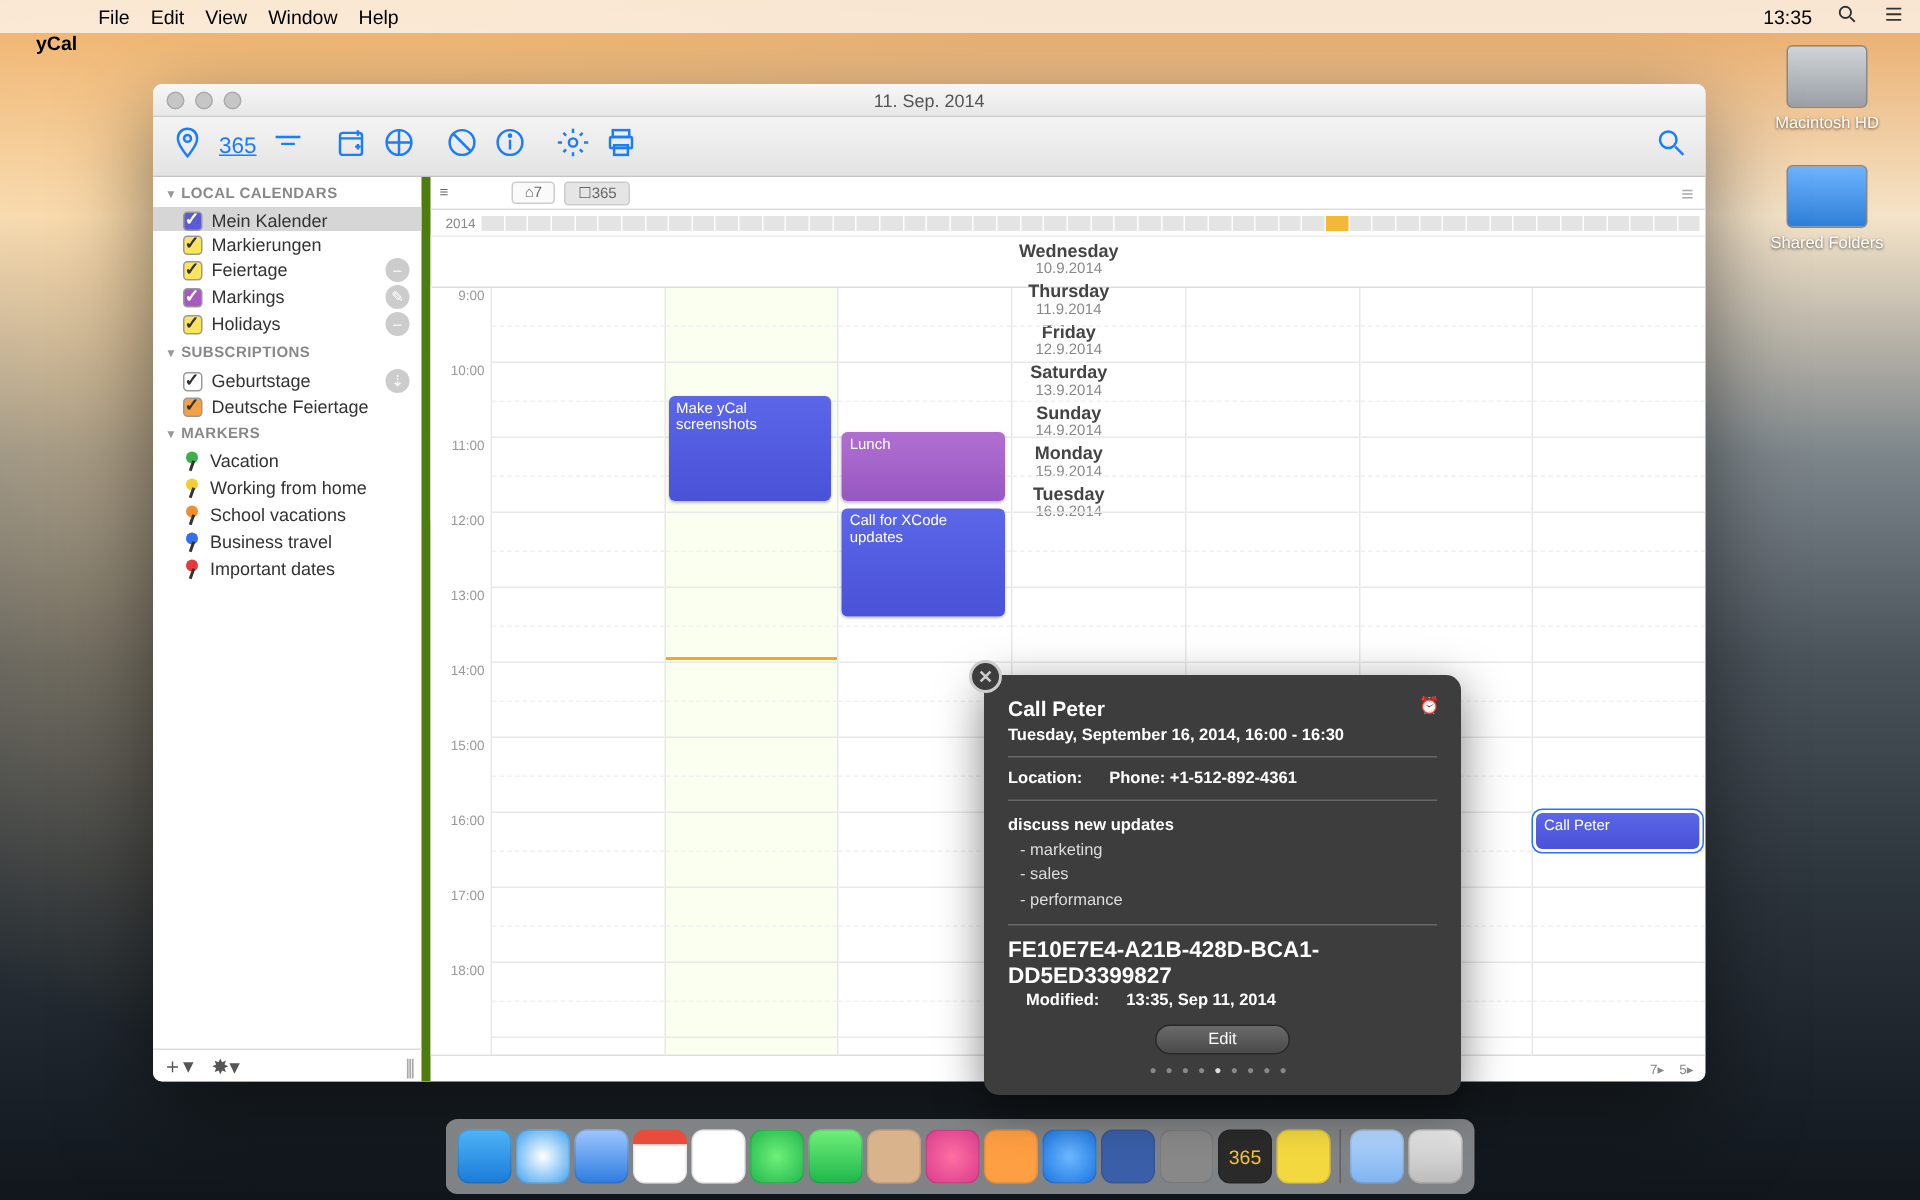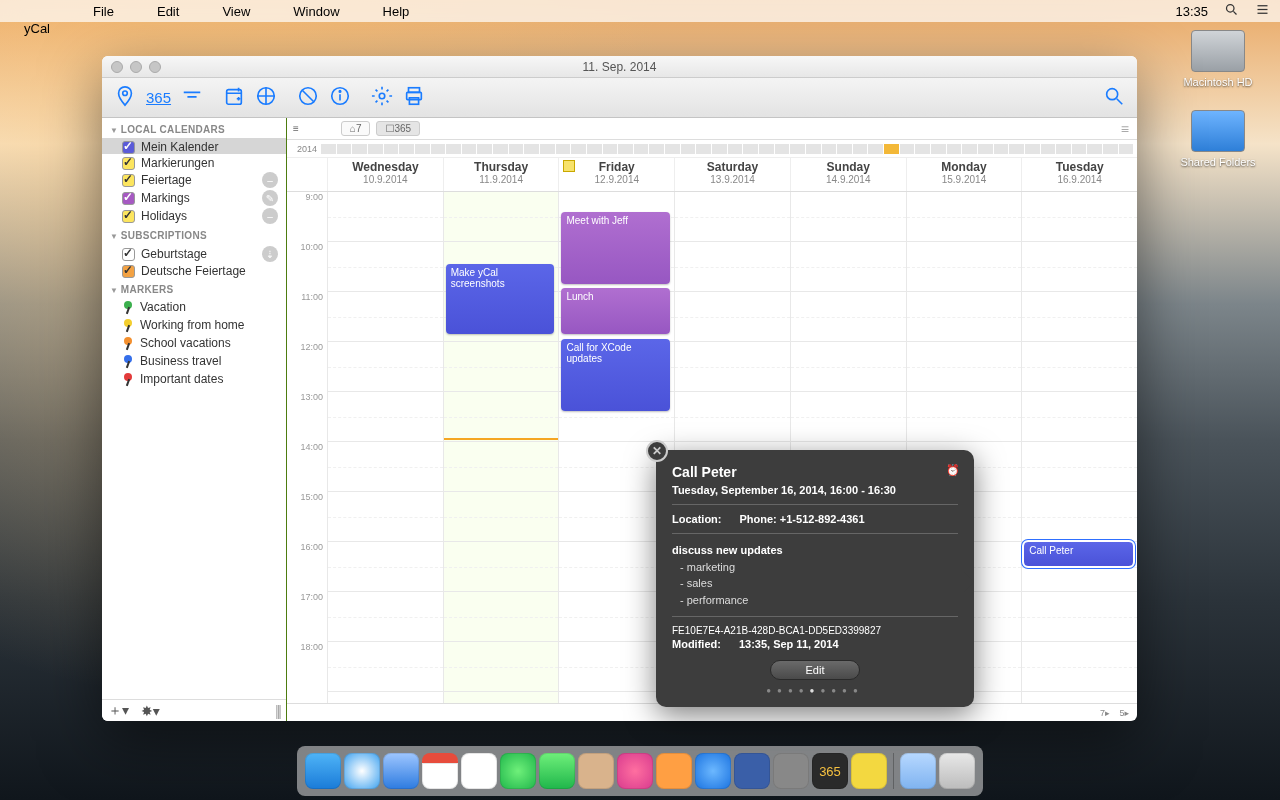--- a/index.html
+++ b/index.html
@@ -1,22 +1,22 @@
 <!DOCTYPE html>
 <html><head>
 <meta charset="utf-8">
 <style>
 * { margin:0; padding:0; box-sizing:border-box; font-family: -apple-system, "Helvetica Neue", Arial, sans-serif; }
 body { width:1280px; height:800px; overflow:hidden; background:linear-gradient(180deg,#f3c07a 0%,#f6ddb7 20%,#8b9497 40%,#3e4549 70%,#1b2126 100%); position:relative; }
 .bg-photo { position:absolute; inset:0; background:radial-gradient(circle at 15% 25%,rgba(255,200,120,.5),transparent 40%), linear-gradient(180deg,#e9a864 0%,#f5e3c8 18%,#7c858a 38%,#4a535a 55%,#2b333a 75%,#10161c 100%); }
 
 .menubar { position:absolute; top:0; left:0; right:0; height:22px; background:rgba(255,255,255,.7); backdrop-filter:blur(10px); display:flex; align-items:center; font-size:13px; padding:0 10px; z-index:100; }
 .menubar .apple { font-size:14px; margin-right:14px; }
-.menubar .appname { font-weight:400; margin-right:14px;margin-top:34px; }
-.menubar .mitem { margin-right:14px;margin-left:29px; }
+.menubar .appname { font-weight:700; margin-right:14px;margin-top:34px; }
+.menubar .mitem { margin-right:14px; }
 .menubar .spacer { flex:1; }
 .menubar .right { display:flex; align-items:center; gap:16px; }
 .menubar svg { width:15px; height:15px; }
 
 .desk-icon { position:absolute; right:22px; width:80px; text-align:center; color:#fff; font-size:11px; text-shadow:0 1px 2px rgba(0,0,0,.7);}
 .desk-icon .ic { width:54px; height:42px; margin:0 auto 4px; background:linear-gradient(#d0d4d8,#9aa0a6); border-radius:4px; border:1px solid #888; position:relative;}
 .desk-icon.hd { top:30px; }
 .desk-icon.sf { top:110px; }
 .desk-icon.sf .ic { background:linear-gradient(#6eb4ff,#2e7fd8); }
 
@@ -26,21 +26,21 @@
 .traffic span { width:12px; height:12px; border-radius:50%; background:#c6c6c6; border:1px solid #aaa;}
 .titlebar .title { position:absolute; left:0; right:0; text-align:center; color:#555; }
 .toolbar { height:40px; background:linear-gradient(#f4f4f4,#e3e3e3); border-bottom:1px solid #c4c4c4; display:flex; align-items:center; padding:0 12px; gap:20px; }
 .toolbar .grp { display:flex; align-items:center; gap:10px; }
 .toolbar .tbtn svg { width:22px; height:22px; stroke:#1a7cff; fill:none; stroke-width:1.8; }
 .toolbar .t365 { color:#1a7cff; font-size:15px; text-decoration:underline; }
 .toolbar .spc { flex:1; }
 
 .body { flex:1; display:flex; min-height:0; }
 
-.sidebar { width:185px; background:#fff; border-right:1px solid #4d7c0f; font-size:12px; color:#333; display:flex; flex-direction:column;}
+.sidebar { width:185px; background:#fff; border-right:6px solid #4d7c0f; font-size:12px; color:#333; display:flex; flex-direction:column;}
 .sidebar .inner { flex:1; overflow:auto; }
 .sect-h { font-size:10px; font-weight:700; color:#888; padding:6px 8px 3px; letter-spacing:.3px;}
 .sect-h::before{content:"▼ "; font-size:8px; color:#999;}
 .sb-row { display:flex; align-items:center; padding:2px 8px 0 20px; gap:6px; position:relative;}
 .sb-row.sel { background:#d6d6d6; }
 .sb-row .chk { width:13px; height:13px; border-radius:3px; background:#fff; border:1px solid #999; position:relative;}
 .sb-row .chk::after{content:"✓"; position:absolute; top:-3px; left:0; font-size:12px; font-weight:700;}
 .sb-row .chk.blue{background:#5b5bd8;color:#fff;}
 .sb-row .chk.yel{background:#fce55e;}
 .sb-row .chk.pur{background:#a659c2;color:#fff;}
@@ -61,21 +61,21 @@
 
 .main{flex:1;display:flex;flex-direction:column;min-width:0;}
 .viewbar{height:22px;border-bottom:1px solid #ddd;display:flex;align-items:center;font-size:10px;color:#666;padding-left:6px;gap:6px;}
 .viewbar .seg{border:1px solid #ccc;padding:1px 8px;border-radius:3px;background:#fafafa;}
 .viewbar .seg.act{background:#e5e5e5;}
 .viewbar .end{margin-left:auto;padding-right:8px;font-size:14px;color:#aaa;}
 .yearbar{height:18px;display:flex;align-items:center;font-size:9px;color:#888;padding-left:10px; border-bottom:1px solid #eee; position:relative;}
 .yearbar .blocks{flex:1; height:10px; display:flex; gap:1px; padding:0 4px;}
 .yearbar .blocks span{flex:1;background:#e4e4e4;}
 .yearbar .blocks span.today{background:#f3b838;}
-.dayhead{height:34px;display:flex;border-bottom:1px solid #ddd;}
+.dayhead{height:34px;display:flex;border-bottom:1px solid #ddd;flex-direction:column;}
 .dayhead .tgut{width:40px;}
 .dayhead .dc{flex:1;text-align:center;border-left:1px solid #eee;padding-top:2px;position:relative;}
 .dayhead .dc .dn{font-size:12px;font-weight:700;color:#444;}
 .dayhead .dc .dd{font-size:10px;color:#888;}
 .dayhead .dc .note{position:absolute;left:4px;top:2px;width:12px;height:12px;background:#f7e26b;border:1px solid #c9a800;}
 .grid{flex:1;display:flex;overflow:hidden;position:relative;}
 .tgut{width:40px;background:#fff;font-size:9px;color:#999;text-align:right;padding-right:4px;}
 .tgut div{height:50px;border-bottom:1px solid transparent;padding-top:0;}
 .cols{flex:1;display:flex;position:relative;}
 .col{flex:1;border-left:1px solid #e8e8e8;position:relative;}
@@ -92,21 +92,21 @@
 .popover{position:absolute;left:656px;top:450px;width:318px;background:#3d3d3d;border-radius:10px;color:#ddd;font-size:11px;padding:14px 16px 12px;z-index:50;box-shadow:0 8px 30px rgba(0,0,0,.5);}
 .popover::after{content:"";position:absolute;right:-10px;top:122px;border:10px solid transparent;border-left-color:#3d3d3d;}
 .popover .close{position:absolute;left:-10px;top:-10px;width:22px;height:22px;border-radius:50%;background:#3d3d3d;border:2px solid #ccc;color:#ccc;display:flex;align-items:center;justify-content:center;font-size:12px;font-weight:700;}
 .popover h3{font-size:14px;font-weight:700;color:#fff;margin-bottom:4px;}
 .popover .alarm{position:absolute;right:14px;top:14px;color:#ccc;}
 .popover .dt{font-weight:700;color:#fff;margin-bottom:8px;}
 .popover hr{border:none;border-top:1px solid #666;margin:8px 0;}
 .popover .row{display:flex;gap:18px;}
 .popover .lbl{font-weight:700;color:#fff;}
 .popover .notes{margin:8px 0;line-height:1.5;}
-.popover .uid{font-weight:400;color:#fff;font-size:10px;}
+.popover .uid{font-weight:700;color:#fff;font-size:15px;}
 .popover .editbtn{display:block;margin:10px auto 4px;width:90px;height:20px;border-radius:10px;background:linear-gradient(#6a6a6a,#4a4a4a);border:1px solid #2a2a2a;color:#fff;font-size:11px;}
 .popover .dots{text-align:center;margin-top:6px;color:#888;letter-spacing:6px;font-size:8px;}
 .popover .dots .on{color:#ddd;}
 
 .dock{position:absolute;left:50%;bottom:4px;transform:translateX(-50%);height:50px;background:rgba(220,220,220,.55);border-radius:8px;padding:4px 8px;display:flex;align-items:center;gap:3px;backdrop-filter:blur(6px);}
 .dock .ditem{width:36px;height:36px;border-radius:8px;box-shadow:inset 0 0 0 1px rgba(0,0,0,.1);}
 .dock .sep{width:1px;height:36px;background:rgba(0,0,0,.25);margin:0 3px;}
 </style>
 </head>
 <body>
@@ -417,21 +417,20 @@
               <div class="hr"></div>
               <div class="hr"></div>
               <div class="hr"></div>
               <div class="hr"></div>
               <div class="hr"></div>
               <div class="hr"></div>
               <div class="hr"></div>
               <div class="hr"></div>
               <div class="hr"></div>
               <div class="hr"></div>
-              <div class="evt purp" style="top:20px;height:72px;">Meet with Jeff</div>
               <div class="evt purp" style="top:96px;height:46px;">Lunch</div>
               <div class="evt blue" style="top:147px;height:72px;">Call for XCode updates</div>
             </div>
             <div class="col">
               <div class="hr"></div>
               <div class="hr"></div>
               <div class="hr"></div>
               <div class="hr"></div>
               <div class="hr"></div>
               <div class="hr"></div>
@@ -499,21 +498,21 @@
   </div>
   <hr>
   <div class="notes">
     <div class="lbl">discuss new updates</div>
     <div style="padding-left:8px;">- marketing</div>
     <div style="padding-left:8px;">- sales</div>
     <div style="padding-left:8px;">- performance</div>
   </div>
   <hr>
   <div class="uid">FE10E7E4-A21B-428D-BCA1-DD5ED3399827</div>
-  <div class="row" style="margin-top:2px;">
+  <div class="row" style="margin-top:2px;margin-left:12px;">
     <span class="lbl">Modified:</span>
     <span class="lbl">13:35, Sep 11, 2014</span>
   </div>
   <button class="editbtn">Edit</button>
   <div class="dots">●●●●<span class="on">●</span>●●●●</div>
 </div>
 
 <div class="dock">
   <div class="ditem" style="background:linear-gradient(#4fb4f7,#1a7bd8);"></div>
   <div class="ditem" style="background:radial-gradient(#fff,#3aa0f0);"></div>

